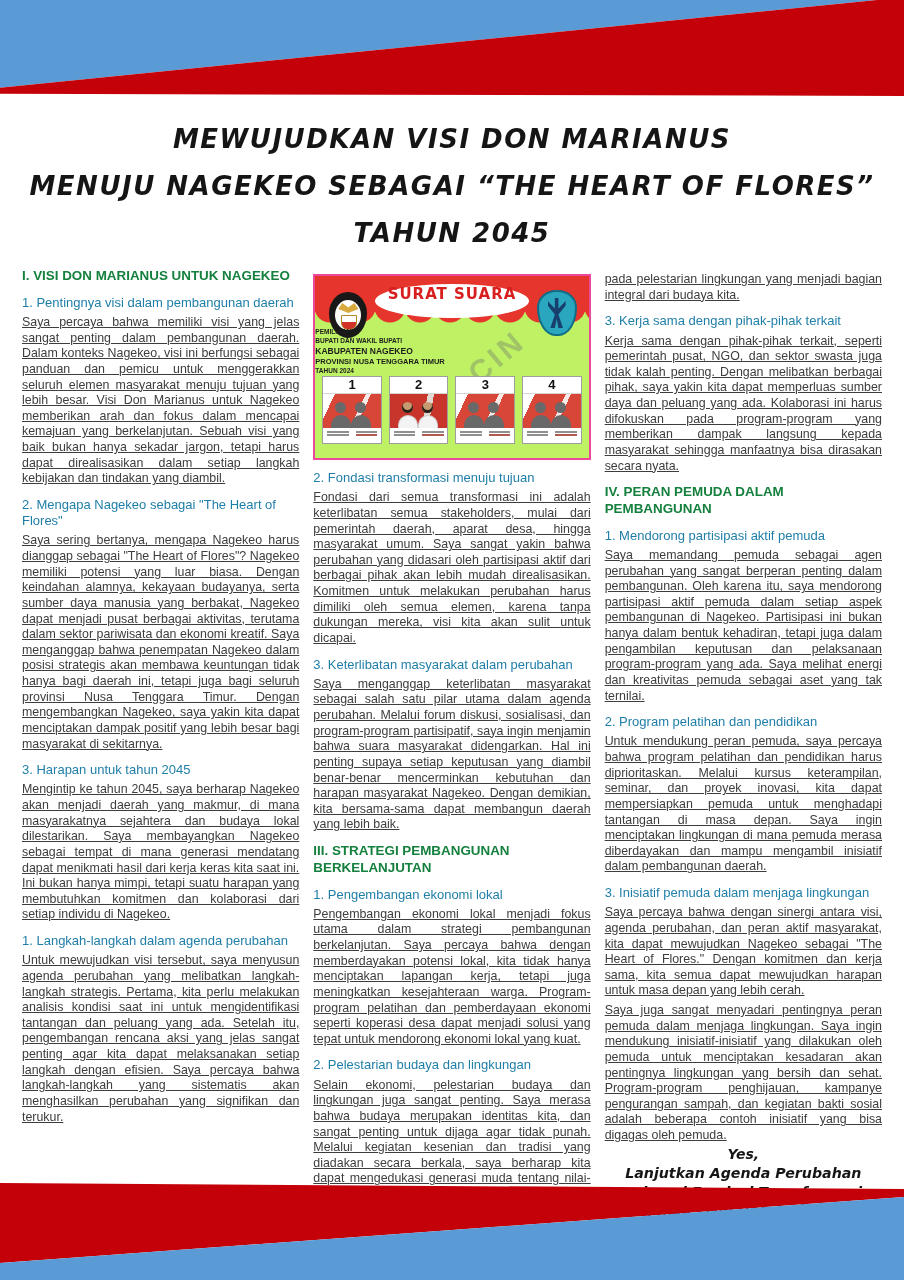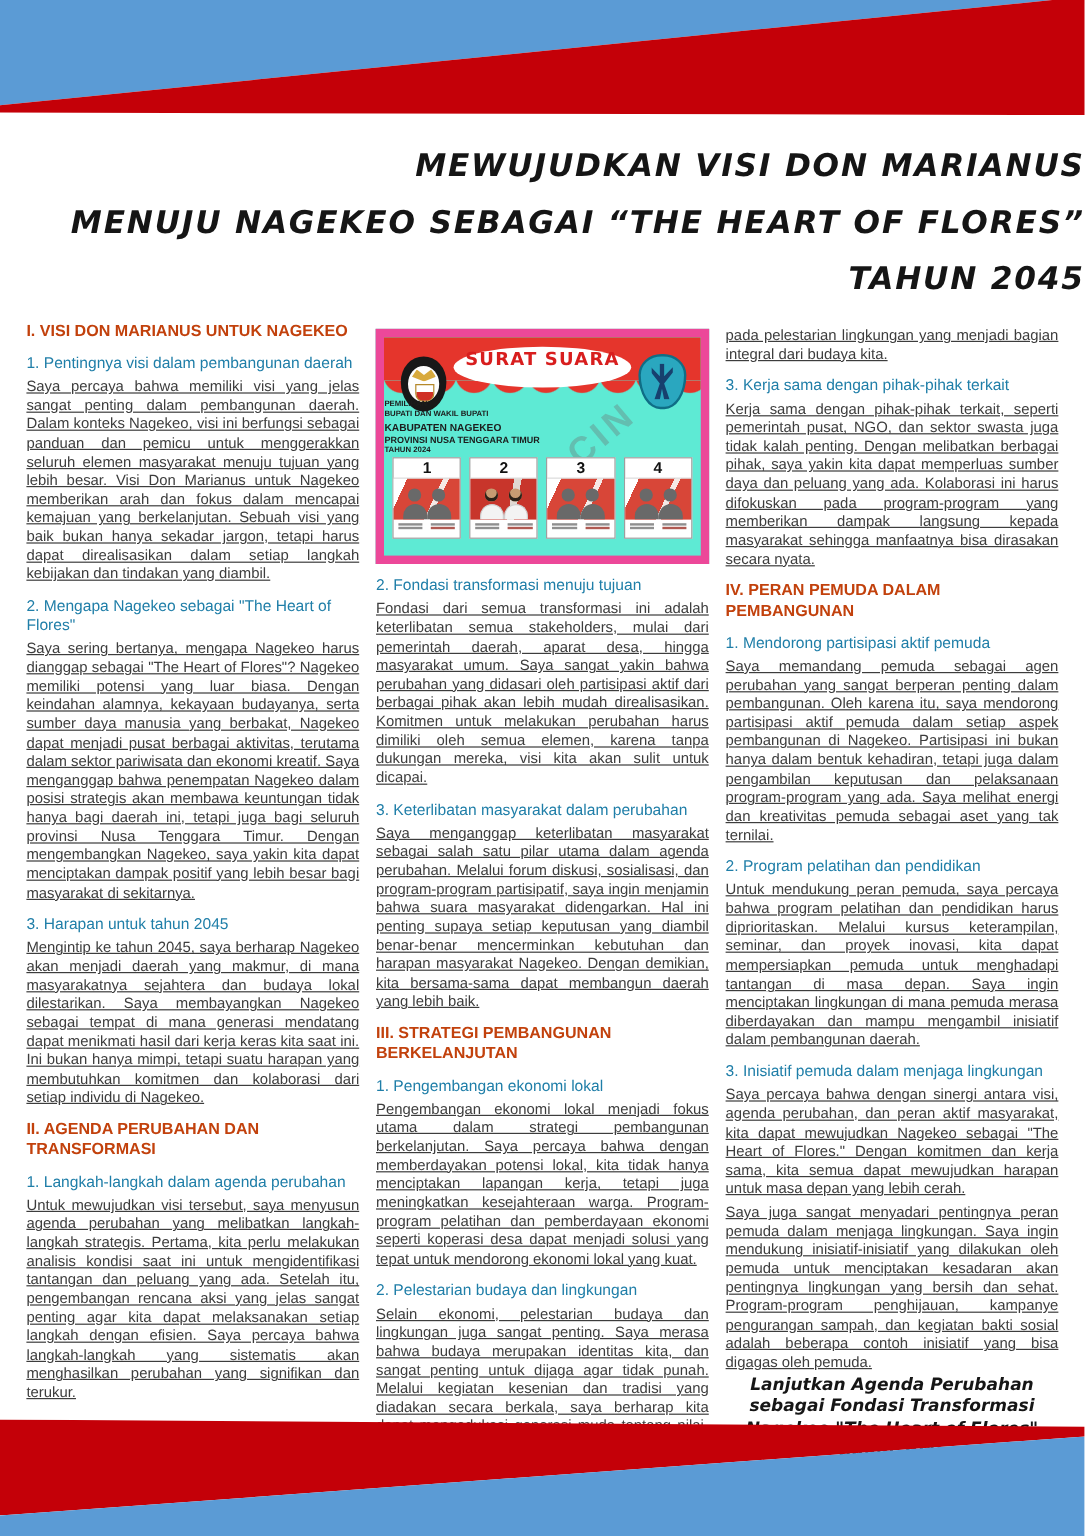--- a/index.html
+++ b/index.html
@@ -11,34 +11,34 @@
   .band{position:absolute;left:0;width:904px;height:102px;}
   .band.top{top:0;}
   .band.bottom{top:1180px;height:100px;}
   .band .blue-tri{position:absolute;inset:0;background:#5b9bd5;
     clip-path:polygon(0 0,97% 0,0 86%);}
   .band .red-wedge{position:absolute;inset:0;background:#c40008;
     clip-path:polygon(0 86%,97% 0,100% 0,100% 94%,0 92%);}
   .band.bottom .red-wedge{clip-path:polygon(0 3%,100% 9%,100% 17%,0 83%);}
   .band.bottom .blue-tri{clip-path:polygon(0 83%,100% 17%,100% 100%,0 100%);}
   
-  .title-block{position:absolute;top:116px;left:0;width:904px;text-align:right;
+  .title-block{position:absolute;top:116px;left:0;width:904px;text-align:center;
     font-family:"DejaVu Sans", sans-serif;font-weight:bold;font-style:italic;
     font-size:26px;line-height:47px;letter-spacing:1.5px;color:#151515;}
   
   .cols{position:absolute;top:268px;left:22px;width:860px;display:flex;gap:14px;}
   .col{flex:1;min-width:0;font-size:12.4px;line-height:1.26;text-align:justify;}
-  .hsec{color:#c2410c;font-weight:bold;font-size:13.4px;line-height:1.25;
+  .hsec{color:#15803d;font-weight:bold;font-size:13.4px;line-height:1.25;
     margin:10px 0 3px;text-align:left;}
   .hsec.first{margin-top:0;}
   .hsub{color:#1f7ea8;font-weight:normal;font-size:13px;line-height:1.25;
     margin:10px 0 2px;text-align:left;}
   p{margin:4px 0 1px;text-decoration:underline;}
   
-  .ballot{position:relative;height:182px;border:7px solid #ec4899;background:#5eead4;
+  .ballot{position:relative;height:182px;border:2px solid #ec4899;background:#bef264;
     margin:6px 0 6px;overflow:hidden;text-decoration:underline;}
   .sv-band{position:absolute;top:0;left:0;right:0;height:36px;background:#e5352c;}
   .sv-wave{position:absolute;top:36px;left:0;right:0;height:13px;
     background:radial-gradient(circle at 15px -5px,#e5352c 15px,transparent 16px);
     background-size:30px 13px;background-repeat:repeat-x;}
   .sv-blob{position:absolute;top:8px;left:22%;width:56%;height:34px;background:#fff;
     border-radius:50%;}
   .sv-title{position:absolute;top:9px;left:0;right:0;text-align:center;
     color:#d81e1e;font-weight:bold;font-size:15px;letter-spacing:1px;
     font-family:"DejaVu Sans", sans-serif;}
@@ -106,21 +106,20 @@
 <div class="cols">
 
   <div class="col">
     <div class="hsec first">I. VISI DON MARIANUS UNTUK NAGEKEO</div>
     <div class="hsub">1. Pentingnya visi dalam pembangunan daerah</div>
     <p>Saya percaya bahwa memiliki visi yang jelas sangat penting dalam pembangunan daerah. Dalam konteks Nagekeo, visi ini berfungsi sebagai panduan dan pemicu untuk menggerakkan seluruh elemen masyarakat menuju tujuan yang lebih besar. Visi Don Marianus untuk Nagekeo memberikan arah dan fokus dalam mencapai kemajuan yang berkelanjutan. Sebuah visi yang baik bukan hanya sekadar jargon, tetapi harus dapat direalisasikan dalam setiap langkah kebijakan dan tindakan yang diambil.</p>
     <div class="hsub">2. Mengapa Nagekeo sebagai "The Heart of Flores"</div>
     <p>Saya sering bertanya, mengapa Nagekeo harus dianggap sebagai "The Heart of Flores"? Nagekeo memiliki potensi yang luar biasa. Dengan keindahan alamnya, kekayaan budayanya, serta sumber daya manusia yang berbakat, Nagekeo dapat menjadi pusat berbagai aktivitas, terutama dalam sektor pariwisata dan ekonomi kreatif. Saya menganggap bahwa penempatan Nagekeo dalam posisi strategis akan membawa keuntungan tidak hanya bagi daerah ini, tetapi juga bagi seluruh provinsi Nusa Tenggara Timur. Dengan mengembangkan Nagekeo, saya yakin kita dapat menciptakan dampak positif yang lebih besar bagi masyarakat di sekitarnya.</p>
     <div class="hsub">3. Harapan untuk tahun 2045</div>
     <p>Mengintip ke tahun 2045, saya berharap Nagekeo akan menjadi daerah yang makmur, di mana masyarakatnya sejahtera dan budaya lokal dilestarikan. Saya membayangkan Nagekeo sebagai tempat di mana generasi mendatang dapat menikmati hasil dari kerja keras kita saat ini. Ini bukan hanya mimpi, tetapi suatu harapan yang membutuhkan komitmen dan kolaborasi dari setiap individu di Nagekeo.</p>
-    <div class="hsec">II. AGENDA PERUBAHAN DAN TRANSFORMASI</div>
     <div class="hsub">1. Langkah-langkah dalam agenda perubahan</div>
     <p>Untuk mewujudkan visi tersebut, saya menyusun agenda perubahan yang melibatkan langkah-langkah strategis. Pertama, kita perlu melakukan analisis kondisi saat ini untuk mengidentifikasi tantangan dan peluang yang ada. Setelah itu, pengembangan rencana aksi yang jelas sangat penting agar kita dapat melaksanakan setiap langkah dengan efisien. Saya percaya bahwa langkah-langkah yang sistematis akan menghasilkan perubahan yang signifikan dan terukur.</p>
   </div>
 
   <div class="col">
 
     <div class="ballot">
       <div class="sv-band"></div>
       <div class="sv-wave"></div>
       <div class="sv-blob"></div>
@@ -254,20 +253,21 @@
     <div class="hsub">3. Kerja sama dengan pihak-pihak terkait</div>
     <p>Kerja sama dengan pihak-pihak terkait, seperti pemerintah pusat, NGO, dan sektor swasta juga tidak kalah penting. Dengan melibatkan berbagai pihak, saya yakin kita dapat memperluas sumber daya dan peluang yang ada. Kolaborasi ini harus difokuskan pada program-program yang memberikan dampak langsung kepada masyarakat sehingga manfaatnya bisa dirasakan secara nyata.</p>
     <div class="hsec">IV. PERAN PEMUDA DALAM PEMBANGUNAN</div>
     <div class="hsub">1. Mendorong partisipasi aktif pemuda</div>
     <p>Saya memandang pemuda sebagai agen perubahan yang sangat berperan penting dalam pembangunan. Oleh karena itu, saya mendorong partisipasi aktif pemuda dalam setiap aspek pembangunan di Nagekeo. Partisipasi ini bukan hanya dalam bentuk kehadiran, tetapi juga dalam pengambilan keputusan dan pelaksanaan program-program yang ada. Saya melihat energi dan kreativitas pemuda sebagai aset yang tak ternilai.</p>
     <div class="hsub">2. Program pelatihan dan pendidikan</div>
     <p>Untuk mendukung peran pemuda, saya percaya bahwa program pelatihan dan pendidikan harus diprioritaskan. Melalui kursus keterampilan, seminar, dan proyek inovasi, kita dapat mempersiapkan pemuda untuk menghadapi tantangan di masa depan. Saya ingin menciptakan lingkungan di mana pemuda merasa diberdayakan dan mampu mengambil inisiatif dalam pembangunan daerah.</p>
     <div class="hsub">3. Inisiatif pemuda dalam menjaga lingkungan</div>
     <p>Saya percaya bahwa dengan sinergi antara visi, agenda perubahan, dan peran aktif masyarakat, kita dapat mewujudkan Nagekeo sebagai "The Heart of Flores." Dengan komitmen dan kerja sama, kita semua dapat mewujudkan harapan untuk masa depan yang lebih cerah.</p>
     <p>Saya juga sangat menyadari pentingnya peran pemuda dalam menjaga lingkungan. Saya ingin mendukung inisiatif-inisiatif yang dilakukan oleh pemuda untuk menciptakan kesadaran akan pentingnya lingkungan yang bersih dan sehat. Program-program penghijauan, kampanye pengurangan sampah, dan kegiatan bakti sosial adalah beberapa contoh inisiatif yang bisa digagas oleh pemuda.</p>
+    <div class="yes">Yes,</div>
     <div class="motto">Lanjutkan Agenda Perubahan sebagai Fondasi Transformasi Nagekeo "The Heart of Flores" Tahun 2045</div>
     <div class="sig">Salam Lanjutkan !</div>
     <div class="sig">dr. Johanes Do Bosco DO, M.Kes</div>
 
   </div>
 
 </div>
 
 <div class="band bottom">
   <div class="red-wedge"></div>

